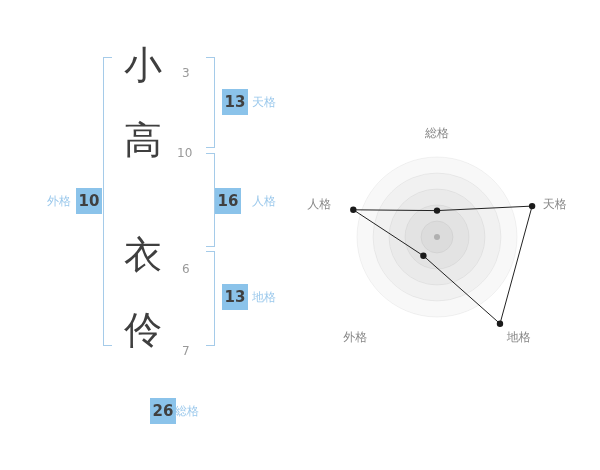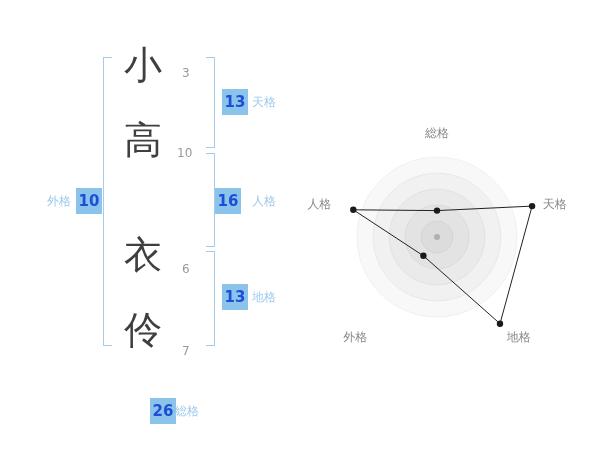--- a/index.html
+++ b/index.html
@@ -8,21 +8,21 @@
     position:relative; width:600px; height:470px; background:#ffffff;
     font-family:"DejaVu Sans","Liberation Sans",sans-serif; overflow:hidden;
   }
   .kanji {
     position:absolute; width:48px; text-align:center;
     font-size:38px; line-height:42px; color:#3f3f3f;
   }
   .strokes { position:absolute; font-size:12px; color:#999999; }
   .badge {
     position:absolute; width:26px; height:26px; background:#8bc3ea;
-    color:#1d4ed8; font-size:15px; font-weight:bold;
+    color:#404040; font-size:15px; font-weight:bold;
     text-align:center; line-height:26px;
   }
   .badge-label { position:absolute; font-size:12px; color:#9cc9ec; line-height:14px; }
   .bracket { position:absolute; width:9px; }
   .bracket.right { border-top:1px solid #a5cbe9; border-bottom:1px solid #a5cbe9; border-right:1px solid #a5cbe9; }
   .bracket.left  { border-top:1px solid #a5cbe9; border-bottom:1px solid #a5cbe9; border-left:1px solid #a5cbe9; }
   svg.radar { position:absolute; left:287px; top:87px; }
 </style>
 </head>
 <body>

